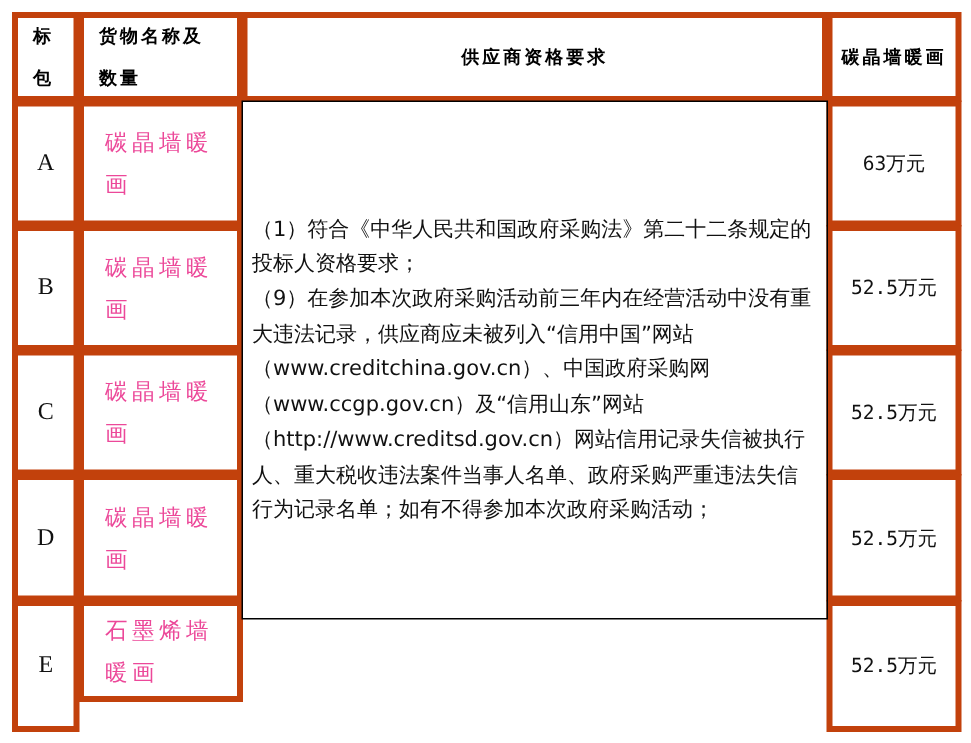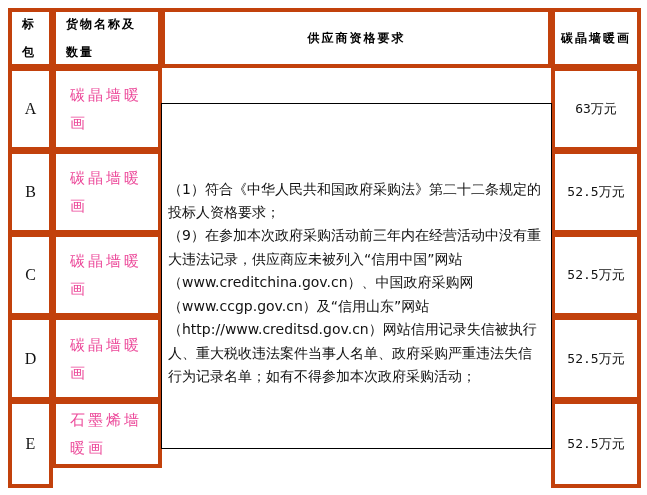--- a/index.html
+++ b/index.html
@@ -40,17 +40,17 @@
   <div class="cell budget" style="left:543px;top:225px;width:90px;height:84px;">52.5万元</div>
 
   <div class="cell letter" style="left:0;top:308px;width:45px;height:85px;">D</div>
   <div class="cell goods" style="left:44px;top:308px;width:110px;height:85px;">碳晶墙暖画</div>
   <div class="cell budget" style="left:543px;top:308px;width:90px;height:85px;">52.5万元</div>
 
   <div class="cell letter" style="left:0;top:392px;width:45px;height:88px;">E</div>
   <div class="cell goods" style="left:44px;top:392px;width:110px;height:68px;">石墨烯墙暖画</div>
   <div class="cell budget" style="left:543px;top:392px;width:90px;height:88px;">52.5万元</div>
 
-  <div class="req" style="left:153px;top:59px;width:391px;height:346px;padding-top:14px;margin-top:36px;">
+  <div class="req" style="left:153px;top:59px;width:391px;height:346px;padding-top:14px;">
     <p>（1）符合《中华人民共和国政府采购法》第二十二条规定的投标人资格要求；</p>
     <p>（9）在参加本次政府采购活动前三年内在经营活动中没有重大违法记录，供应商应未被列入“信用中国”网站（www.creditchina.gov.cn）、中国政府采购网（www.ccgp.gov.cn）及“信用山东”网站（http://www.creditsd.gov.cn）网站信用记录失信被执行人、重大税收违法案件当事人名单、政府采购严重违法失信行为记录名单；如有不得参加本次政府采购活动；</p>
   </div>
 </div>
 
 </body></html>

